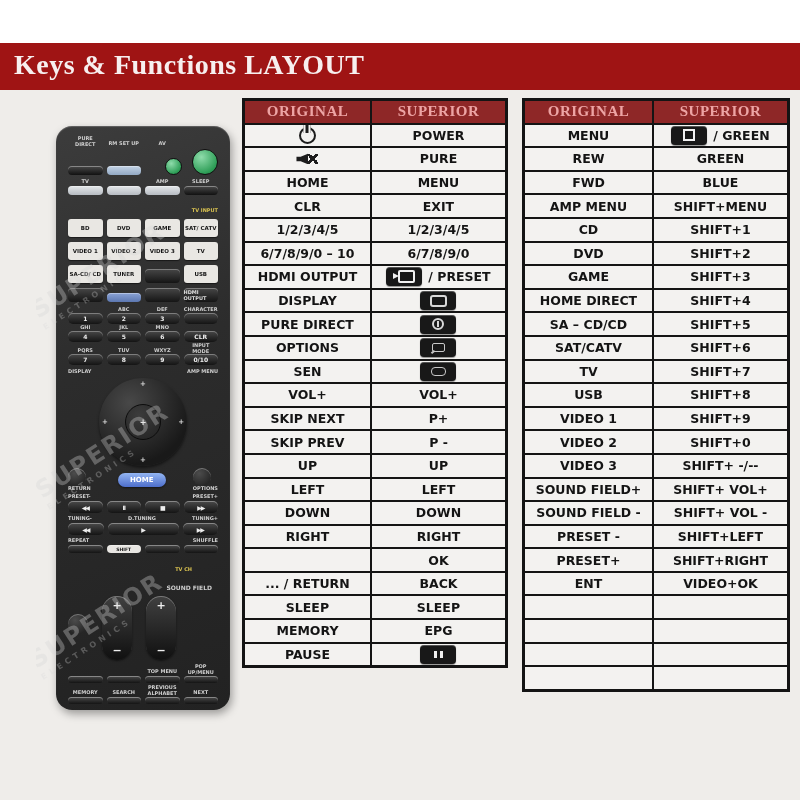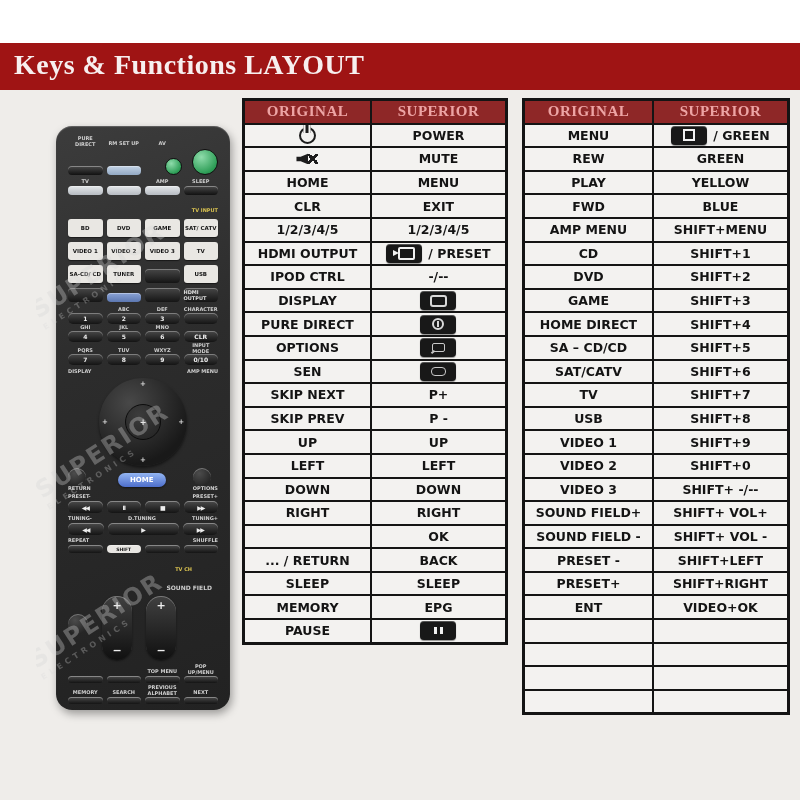--- a/index.html
+++ b/index.html
@@ -343,21 +343,21 @@
         </td>
       </tr>
       <tr>
         <td>
           <div class="cellwrap">
             <span class="glyph mute-icon"></span>
           </div>
         </td>
         <td>
           <div class="cellwrap">
-            <span>MUTE</span>
+            <span>PURE</span>
           </div>
         </td>
       </tr>
       <tr>
         <td>
           <div class="cellwrap">
             <span>HOME</span>
           </div>
         </td>
         <td>
@@ -380,51 +380,51 @@
       </tr>
       <tr>
         <td>
           <div class="cellwrap">
             <span>1/2/3/4/5</span>
           </div>
         </td>
         <td>
           <div class="cellwrap">
             <span>1/2/3/4/5</span>
+          </div>
+        </td>
+      </tr>
+      <tr>
+        <td>
+          <div class="cellwrap">
+            <span>6/7/8/9/0 – 10</span>
+          </div>
+        </td>
+        <td>
+          <div class="cellwrap">
+            <span>6/7/8/9/0</span>
           </div>
         </td>
       </tr>
       <tr>
         <td>
           <div class="cellwrap">
             <span>HDMI OUTPUT</span>
           </div>
         </td>
         <td>
           <div class="cellwrap">
             <span class="keybtn source-key-icon"></span>
             <span>/ PRESET</span>
           </div>
         </td>
       </tr>
       <tr>
         <td>
           <div class="cellwrap">
-            <span>IPOD CTRL</span>
-          </div>
-        </td>
-        <td>
-          <div class="cellwrap">
-            <span>-/--</span>
-          </div>
-        </td>
-      </tr>
-      <tr>
-        <td>
-          <div class="cellwrap">
             <span>DISPLAY</span>
           </div>
         </td>
         <td>
           <div class="cellwrap">
             <span class="keybtn display-key-icon"></span>
           </div>
         </td>
       </tr>
       <tr>
@@ -453,20 +453,32 @@
       </tr>
       <tr>
         <td>
           <div class="cellwrap">
             <span>SEN</span>
           </div>
         </td>
         <td>
           <div class="cellwrap">
             <span class="keybtn sen-key-icon"></span>
+          </div>
+        </td>
+      </tr>
+      <tr>
+        <td>
+          <div class="cellwrap">
+            <span>VOL+</span>
+          </div>
+        </td>
+        <td>
+          <div class="cellwrap">
+            <span>VOL+</span>
           </div>
         </td>
       </tr>
       <tr>
         <td>
           <div class="cellwrap">
             <span>SKIP NEXT</span>
           </div>
         </td>
         <td>
@@ -629,32 +641,20 @@
         </td>
         <td>
           <div class="cellwrap">
             <span>GREEN</span>
           </div>
         </td>
       </tr>
       <tr>
         <td>
           <div class="cellwrap">
-            <span>PLAY</span>
-          </div>
-        </td>
-        <td>
-          <div class="cellwrap">
-            <span>YELLOW</span>
-          </div>
-        </td>
-      </tr>
-      <tr>
-        <td>
-          <div class="cellwrap">
             <span>FWD</span>
           </div>
         </td>
         <td>
           <div class="cellwrap">
             <span>BLUE</span>
           </div>
         </td>
       </tr>
       <tr>

